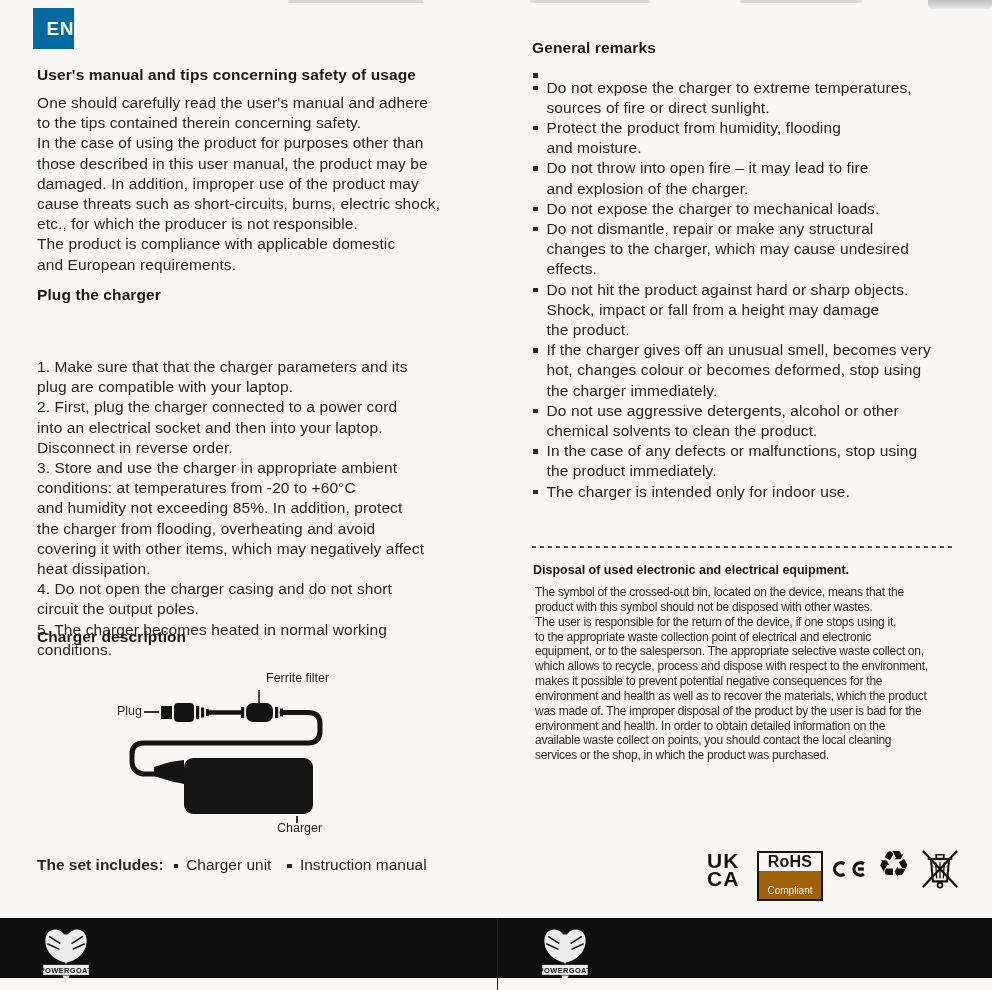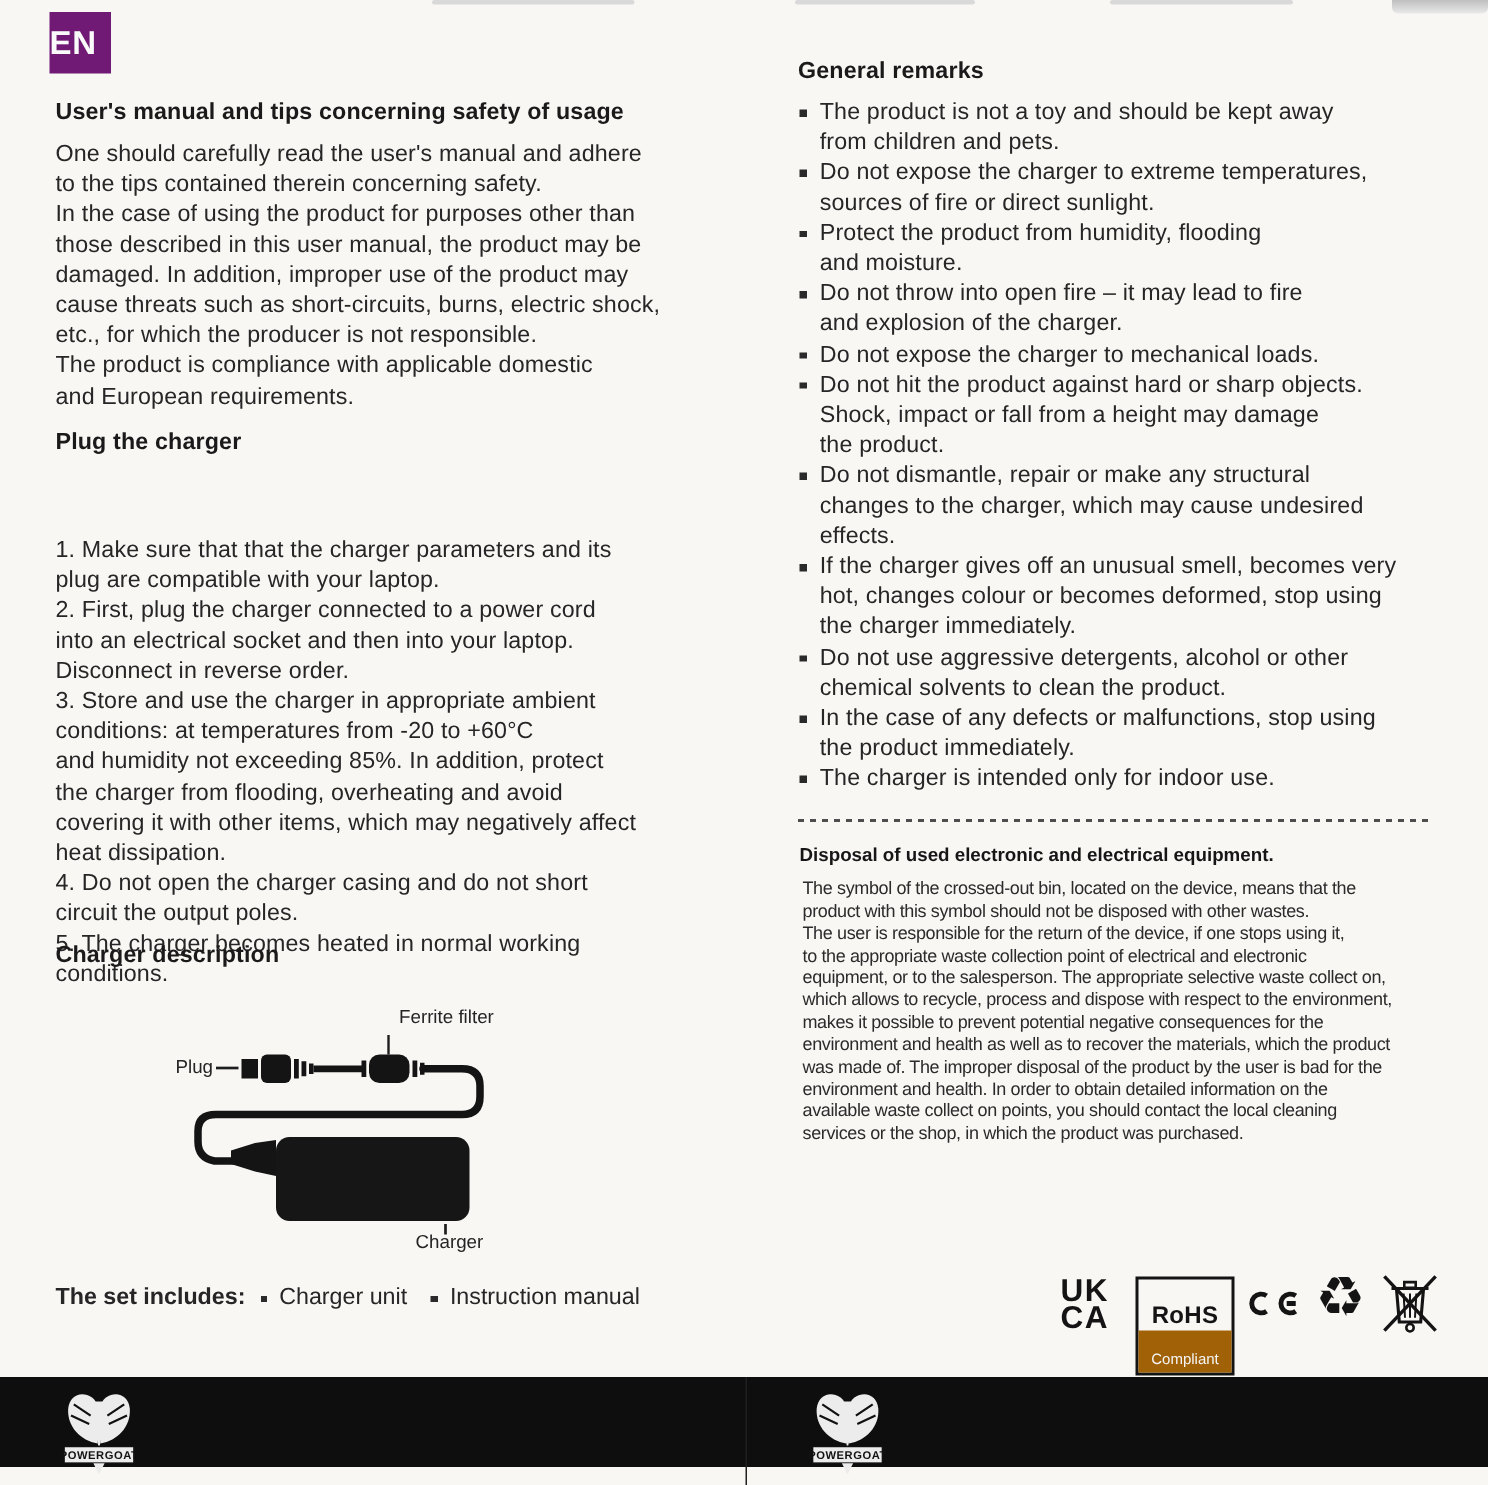--- a/index.html
+++ b/index.html
@@ -9,23 +9,23 @@
     background:#f8f7f4;
     font-family:"Liberation Sans", sans-serif;
     color:#262626;
   }
   .abs{position:absolute;}
   
   .smudge{position:absolute;top:0;background:#d9d9d9;height:3px;border-radius:2px;}
   .smudge-corner{position:absolute;top:0;height:9px;background:linear-gradient(#bfbfbf,#e9e9e9);border-radius:0 0 4px 4px;}
   
   .en-badge{
-    left:33px;top:8px;width:41px;height:41px;background:#701a75;color:#fafafa;
-    display:flex;align-items:center;justify-content:flex-start;
-    font-weight:bold;font-size:22px;letter-spacing:.5px;
+    left:33px;top:8px;width:41px;height:41px;background:#0369a1;color:#fafafa;
+    display:flex;align-items:center;justify-content:flex-end;
+    font-weight:bold;font-size:19px;letter-spacing:.5px;
   }
   
   .h{font-weight:bold;font-size:15.5px;color:#1a1a1a;letter-spacing:.1px;white-space:nowrap;}
   .body-text{font-size:15.5px;line-height:20.2px;white-space:pre-line;letter-spacing:.1px;}
   
   .bullets{left:532px;top:65px;width:440px;display:flex;flex-direction:column;}
   .brow{display:flex;align-items:flex-start;}
   .sq{flex:none;width:4.5px;height:4.5px;background:#2a2a2a;margin:8px 9px 0 1px;}
   .btxt{font-size:15.5px;line-height:20.2px;white-space:pre-line;letter-spacing:.1px;}
   
@@ -38,21 +38,21 @@
   
   .diag-label{font-size:12.5px;color:#242424;white-space:nowrap;}
   
   .set-row{left:37px;top:856px;display:flex;align-items:center;font-size:15.5px;}
   .set-row .lbl{font-weight:bold;margin-right:10px;}
   .set-row .sq2{width:4.5px;height:4.5px;background:#2a2a2a;margin:2px 8px 0 0;}
   .set-row .item{margin-right:16px;}
   
   .ukca{left:707px;top:852px;font-weight:bold;font-size:21px;line-height:17.5px;color:#141414;letter-spacing:1px;text-align:center;}
   .rohs{left:757px;top:851px;width:62px;border:2.5px solid #141414;background:#f8f7f4;text-align:center;}
-  .rohs .t{font-weight:bold;font-size:16px;color:#141414;line-height:18px;padding-top:16px;letter-spacing:.2px;}
+  .rohs .t{font-weight:bold;font-size:16px;color:#141414;line-height:18px;padding-top:0;letter-spacing:.2px;}
   .rohs .s{background:#a16207;color:#f5f5f5;font-size:10px;line-height:12px;padding:14px 0 2px;}
   .recycle{left:877px;top:845px;font-family:"DejaVu Sans",sans-serif;font-size:37px;color:#141414;line-height:40px;}
   
   .footer{left:0;top:918px;width:992px;height:60px;background:#0e0e0e;}
   .footer .seam{position:absolute;left:497px;top:0;width:1px;height:72px;background:#1f1f1f;}
   .goat{position:absolute;top:5px;}
 </style>
 </head>
 <body>
 
@@ -139,53 +139,51 @@
     <span class="item">Charger unit</span>
     <span class="sq2"></span>
     <span class="item">Instruction manual</span>
   </div>
 
   <div class="abs h" style="left:532px;top:39px;">General remarks</div>
 
   <div class="abs bullets">
     <div class="brow">
         <span class="sq"></span>
-        <span class="btxt">The product is not a toy and should be kept away
-from children and pets.</span>
       </div>
     <div class="brow">
         <span class="sq"></span>
         <span class="btxt">Do not expose the charger to extreme temperatures,
 sources of fire or direct sunlight.</span>
       </div>
     <div class="brow">
         <span class="sq"></span>
         <span class="btxt">Protect the product from humidity, flooding
 and moisture.</span>
       </div>
     <div class="brow">
         <span class="sq"></span>
         <span class="btxt">Do not throw into open fire – it may lead to fire
 and explosion of the charger.</span>
       </div>
     <div class="brow">
         <span class="sq"></span>
         <span class="btxt">Do not expose the charger to mechanical loads.</span>
+      </div>
+    <div class="brow">
+        <span class="sq"></span>
+        <span class="btxt">Do not dismantle, repair or make any structural
+changes to the charger, which may cause undesired
+effects.</span>
       </div>
     <div class="brow">
         <span class="sq"></span>
         <span class="btxt">Do not hit the product against hard or sharp objects.
 Shock, impact or fall from a height may damage
 the product.</span>
-      </div>
-    <div class="brow">
-        <span class="sq"></span>
-        <span class="btxt">Do not dismantle, repair or make any structural
-changes to the charger, which may cause undesired
-effects.</span>
       </div>
     <div class="brow">
         <span class="sq"></span>
         <span class="btxt">If the charger gives off an unusual smell, becomes very
 hot, changes colour or becomes deformed, stop using
 the charger immediately.</span>
       </div>
     <div class="brow">
         <span class="sq"></span>
         <span class="btxt">Do not use aggressive detergents, alcohol or other

